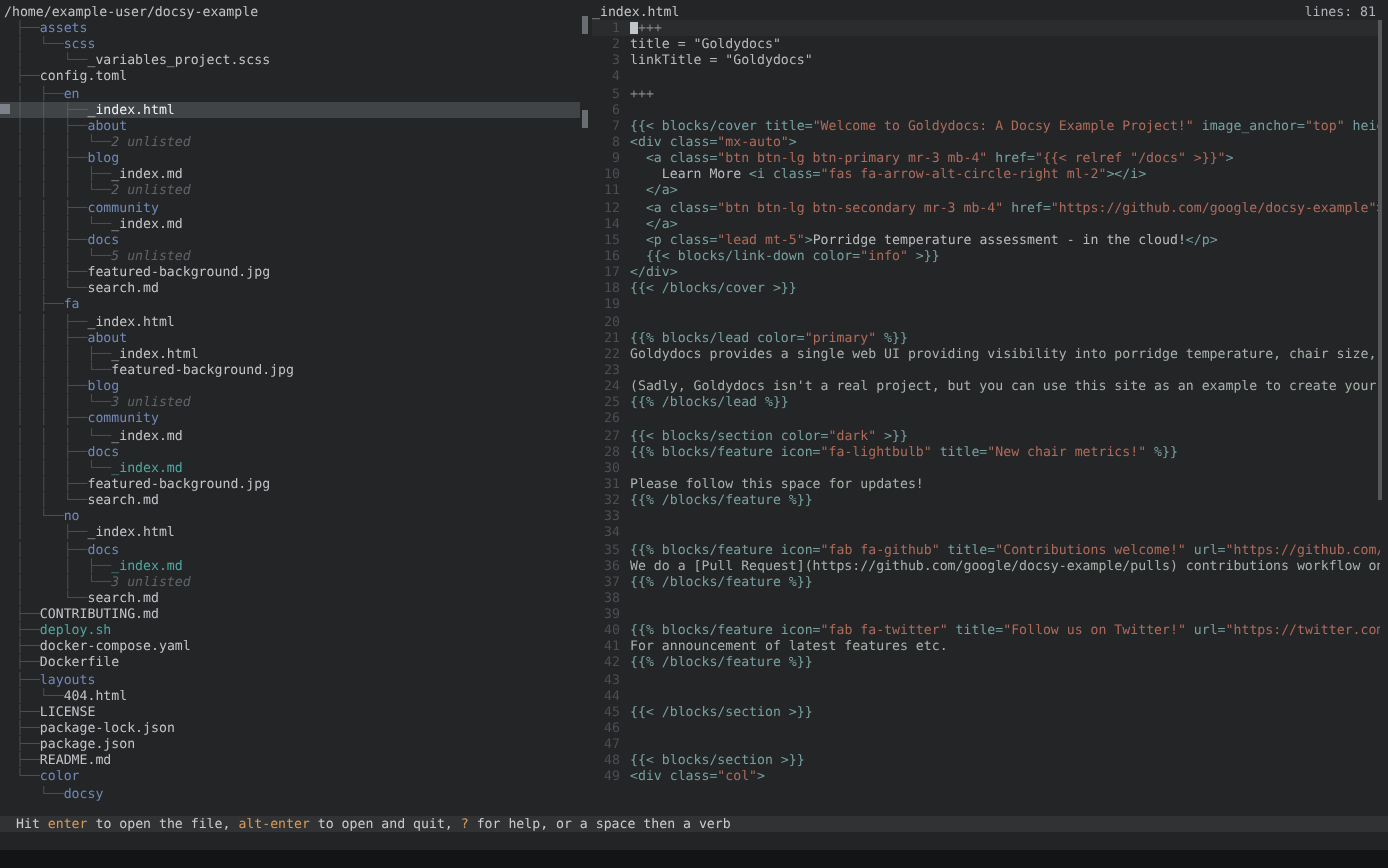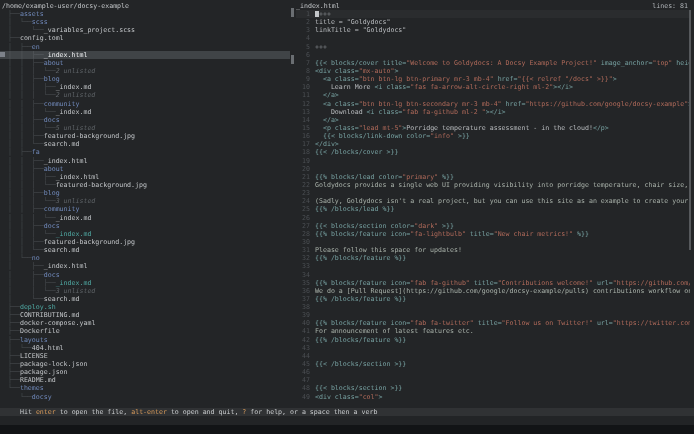--- a/index.html
+++ b/index.html
@@ -44,21 +44,21 @@
   .seg-p { color:#b9bcbf; }
   .seg-d { color:#85898d; }
   .seg-t { color:#76a0a0; }
   .seg-s { color:#b06a5a; }
   .seg-m { color:#a9b2aa; }
   .cursor-block { display:inline-block; width:4px; height:6.4px; background:#c3c6c9; vertical-align:-1px; }
   .pv-scrollbar { position:absolute; left:689px; top:10px; width:2px; height:240px; background:#56595c; }
 
   
   .status-bar { position:absolute; left:0; top:407.5px; width:694px; height:8.8px; line-height:8.8px;
-    background:#303234; color:#c9ccce; padding-left:20px; white-space:pre; }
+    background:#303234; color:#c9ccce; padding-left:8px; white-space:pre; }
   .status-key { color:#d79a5a; }
   .input-bar { position:absolute; left:0; top:416.3px; width:694px; height:8.8px; line-height:8.8px;
     background:#222426; white-space:pre; }
   .input-value { color:#b0b4b8; padding-left:2px; }
   .flag { position:absolute; top:0;margin-top:12px; }
   .flag .flag-label { color:#787c80; }
   .flag-h { left:255px; }
   .flag-gi { left:278px; }
   .flag-h .flag-value { color:#6fb3e0; }
   .flag-gi .flag-value { color:#dca25a; }
@@ -99,31 +99,31 @@
       <div class="tree-row row"><span class="pfx">│  │  ├──</span><span class="nm dir">docs</span></div>
       <div class="tree-row row"><span class="pfx">│  │  │  └──</span><span class="nm match">_index.md</span></div>
       <div class="tree-row row"><span class="pfx">│  │  ├──</span><span class="nm file">featured-background.jpg</span></div>
       <div class="tree-row row"><span class="pfx">│  │  └──</span><span class="nm file">search.md</span></div>
       <div class="tree-row row"><span class="pfx">│  └──</span><span class="nm dir">no</span></div>
       <div class="tree-row row"><span class="pfx">│     ├──</span><span class="nm file">_index.html</span></div>
       <div class="tree-row row"><span class="pfx">│     ├──</span><span class="nm dir">docs</span></div>
       <div class="tree-row row"><span class="pfx">│     │  ├──</span><span class="nm match">_index.md</span></div>
       <div class="tree-row row"><span class="pfx">│     │  └──</span><span class="nm unl">3 unlisted</span></div>
       <div class="tree-row row"><span class="pfx">│     └──</span><span class="nm file">search.md</span></div>
+      <div class="tree-row row"><span class="pfx">├──</span><span class="nm file">CONTRIBUTING.md</span></div>
       <div class="tree-row row"><span class="pfx">├──</span><span class="nm match">deploy.sh</span></div>
-      <div class="tree-row row"><span class="pfx">├──</span><span class="nm file">CONTRIBUTING.md</span></div>
       <div class="tree-row row"><span class="pfx">├──</span><span class="nm file">docker-compose.yaml</span></div>
       <div class="tree-row row"><span class="pfx">├──</span><span class="nm file">Dockerfile</span></div>
       <div class="tree-row row"><span class="pfx">├──</span><span class="nm dir">layouts</span></div>
       <div class="tree-row row"><span class="pfx">│  └──</span><span class="nm file">404.html</span></div>
       <div class="tree-row row"><span class="pfx">├──</span><span class="nm file">LICENSE</span></div>
       <div class="tree-row row"><span class="pfx">├──</span><span class="nm file">package-lock.json</span></div>
       <div class="tree-row row"><span class="pfx">├──</span><span class="nm file">package.json</span></div>
       <div class="tree-row row"><span class="pfx">├──</span><span class="nm file">README.md</span></div>
-      <div class="tree-row row"><span class="pfx">└──</span><span class="nm dir">themes</span></div>
+      <div class="tree-row row"><span class="pfx">└──</span><span class="nm dir">color</span></div>
       <div class="tree-row row"><span class="pfx">   └──</span><span class="nm dir">docsy</span></div>
     </div>
 </div>
 
 <div class="lp-scroll-mark" style="left:291px; top:8px; height:9px;"></div>
 <div class="lp-scroll-mark" style="left:291px; top:55px; height:9px;"></div>
 
 <div class="preview">
   <div class="pv-header row">
     <span class="pv-filename">_index.html</span>
@@ -135,21 +135,20 @@
       <div class="pv-line row"><span class="pv-num">3</span><span class="pv-text"><span class="seg-p">linkTitle = "Goldydocs"</span></span></div>
       <div class="pv-line row"><span class="pv-num">4</span><span class="pv-text"></span></div>
       <div class="pv-line row"><span class="pv-num">5</span><span class="pv-text"><span class="seg-d">+++</span></span></div>
       <div class="pv-line row"><span class="pv-num">6</span><span class="pv-text"></span></div>
       <div class="pv-line row"><span class="pv-num">7</span><span class="pv-text"><span class="seg-t">{{&lt; blocks/cover title=</span><span class="seg-s">"Welcome to Goldydocs: A Docsy Example Project!"</span><span class="seg-t"> image_anchor=</span><span class="seg-s">"top"</span><span class="seg-t"> heigh</span></span></div>
       <div class="pv-line row"><span class="pv-num">8</span><span class="pv-text"><span class="seg-t">&lt;div class=</span><span class="seg-s">"mx-auto"</span><span class="seg-t">&gt;</span></span></div>
       <div class="pv-line row"><span class="pv-num">9</span><span class="pv-text"><span class="seg-t">  &lt;a class=</span><span class="seg-s">"btn btn-lg btn-primary mr-3 mb-4"</span><span class="seg-t"> href=</span><span class="seg-s">"{{&lt; relref "/docs" &gt;}}"</span><span class="seg-t">&gt;</span></span></div>
       <div class="pv-line row"><span class="pv-num">10</span><span class="pv-text"><span class="seg-p">    Learn More </span><span class="seg-t">&lt;i class=</span><span class="seg-s">"fas fa-arrow-alt-circle-right ml-2"</span><span class="seg-t">&gt;&lt;/i&gt;</span></span></div>
       <div class="pv-line row"><span class="pv-num">11</span><span class="pv-text"><span class="seg-t">  &lt;/a&gt;</span></span></div>
       <div class="pv-line row"><span class="pv-num">12</span><span class="pv-text"><span class="seg-t">  &lt;a class=</span><span class="seg-s">"btn btn-lg btn-secondary mr-3 mb-4"</span><span class="seg-t"> href=</span><span class="seg-s">"https://github.com/google/docsy-example"</span><span class="seg-t">&gt;</span></span></div>
-      <div class="pv-line row"><span class="pv-num">13</span><span class="pv-text"><span class="seg-p">    Download </span><span class="seg-t">&lt;i class=</span><span class="seg-s">"fab fa-github ml-2 "</span><span class="seg-t">&gt;&lt;/i&gt;</span></span></div>
       <div class="pv-line row"><span class="pv-num">14</span><span class="pv-text"><span class="seg-t">  &lt;/a&gt;</span></span></div>
       <div class="pv-line row"><span class="pv-num">15</span><span class="pv-text"><span class="seg-t">  &lt;p class=</span><span class="seg-s">"lead mt-5"</span><span class="seg-t">&gt;</span><span class="seg-p">Porridge temperature assessment - in the cloud!</span><span class="seg-t">&lt;/p&gt;</span></span></div>
       <div class="pv-line row"><span class="pv-num">16</span><span class="pv-text"><span class="seg-t">  {{&lt; blocks/link-down color=</span><span class="seg-s">"info"</span><span class="seg-t"> &gt;}}</span></span></div>
       <div class="pv-line row"><span class="pv-num">17</span><span class="pv-text"><span class="seg-t">&lt;/div&gt;</span></span></div>
       <div class="pv-line row"><span class="pv-num">18</span><span class="pv-text"><span class="seg-t">{{&lt; /blocks/cover &gt;}}</span></span></div>
       <div class="pv-line row"><span class="pv-num">19</span><span class="pv-text"></span></div>
       <div class="pv-line row"><span class="pv-num">20</span><span class="pv-text"></span></div>
       <div class="pv-line row"><span class="pv-num">21</span><span class="pv-text"><span class="seg-t">{{% blocks/lead color=</span><span class="seg-s">"primary"</span><span class="seg-t"> %}}</span></span></div>
       <div class="pv-line row"><span class="pv-num">22</span><span class="pv-text"><span class="seg-m">Goldydocs provides a single web UI providing visibility into porridge temperature, chair size, a</span></span></div>
       <div class="pv-line row"><span class="pv-num">23</span><span class="pv-text"></span></div>

